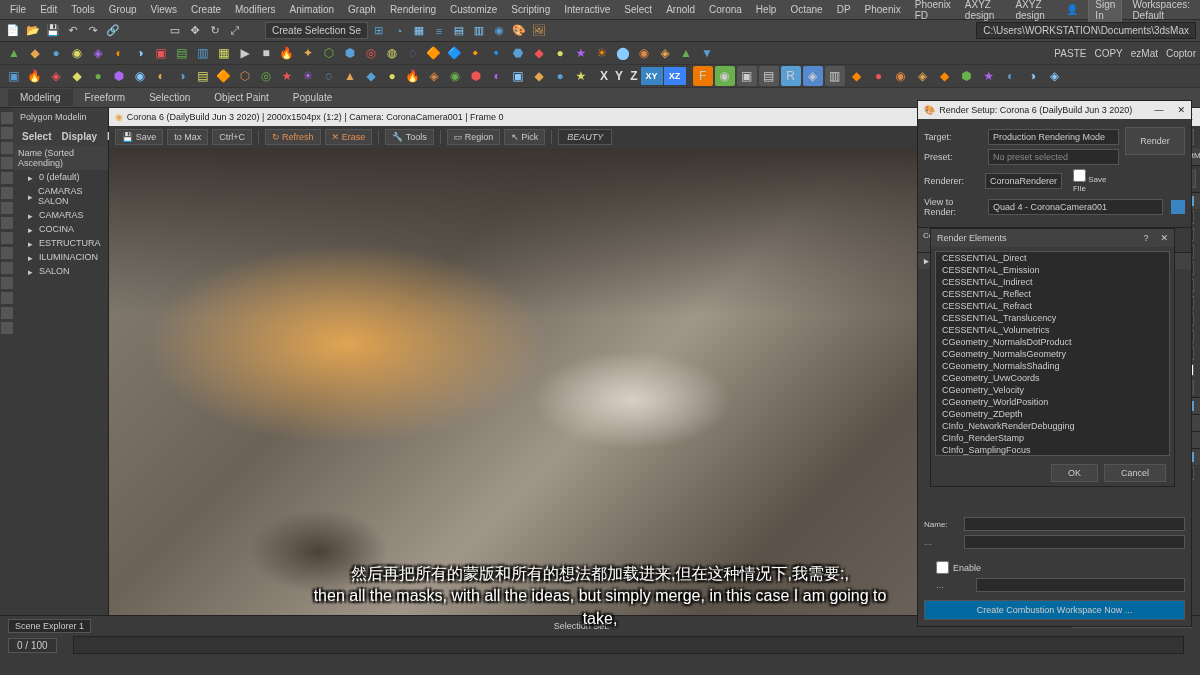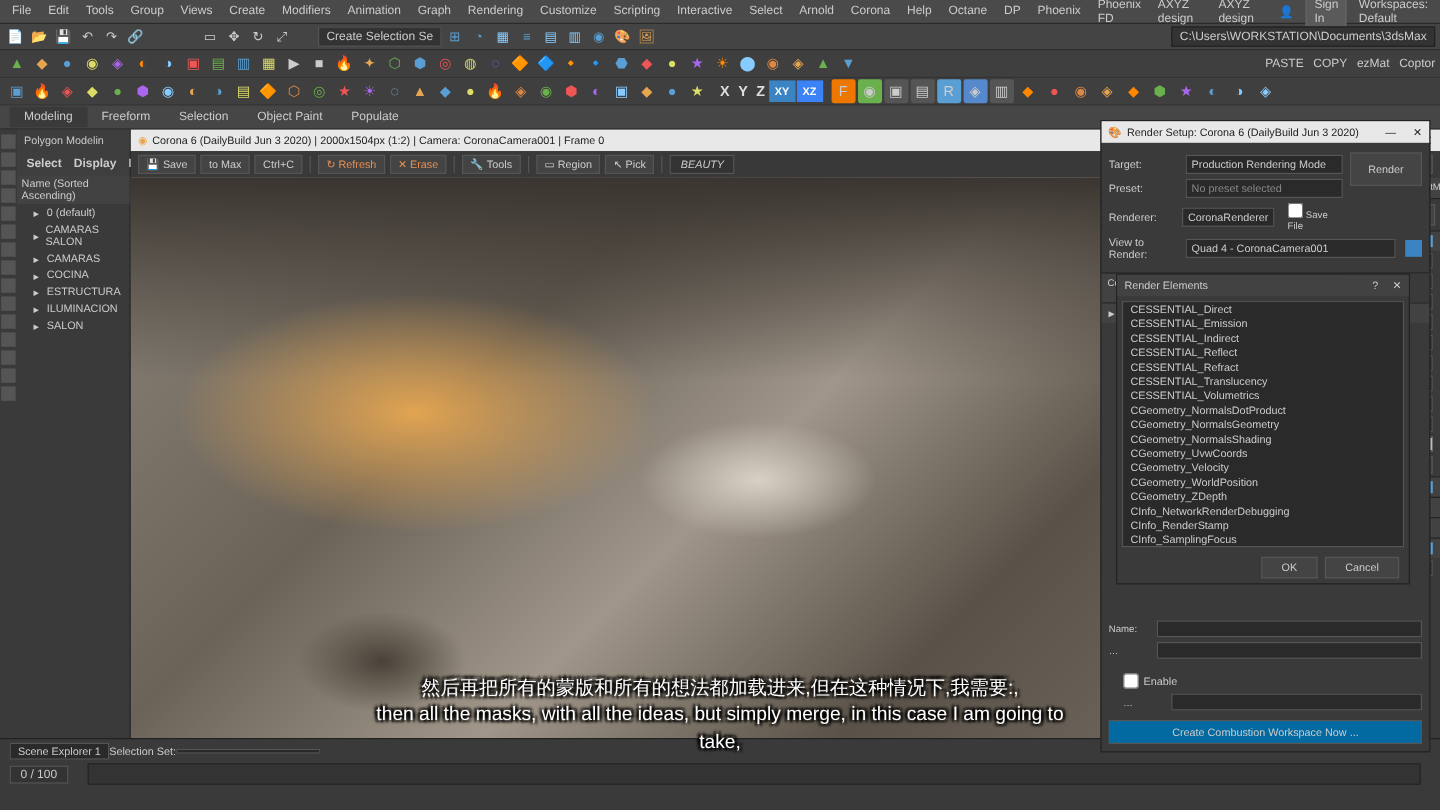--- a/index.html
+++ b/index.html
@@ -112,21 +112,21 @@
     .rs-section { margin-top: 8px; }
     .rs-section-head { font-size: 9px; padding: 2px 0; }
     .rs-chkrow { display: flex; align-items: center; gap: 4px; padding: 2px 12px; }
     .rs-bigbtn { width: 100%; background: #0369a1; border: 1px solid #555; padding: 4px; font-size: 9px; text-align: center; margin-top: 6px; }
     
     .extra-rpanel { position: absolute; right: 8px; bottom: 40px; width: 160px; font-size: 9px; }
     .extra-rpanel .chkrow { display: flex; gap: 4px; padding: 1px 0; }
     
     
     .bottom { position: absolute; bottom: 0; left: 0; right: 0; height: 60px; background: #3a3a3a; border-top: 1px solid #222; }
-    .timeline { height: 20px; display: flex; align-items: center; padding: 0 8px; gap: 0; font-size: 9px; }
+    .timeline { height: 20px; display: flex; align-items: center; padding: 0 8px; gap: 0; font-size: 9px; justify-content: space-between; }
     .time-ruler { height: 18px; background: linear-gradient(90deg, #333 0%, #333 100%); border: 1px solid #222; margin: 0 8px; position: relative; }
     .status-box { background: #2a2a2a; border: 1px solid #555; padding: 1px 6px; }
     
     
     .subtitle { position: absolute; bottom: 45px; left: 50%; transform: translateX(-50%); text-align: center; z-index: 20; pointer-events: none; }
     .subtitle div { color: #fff; font-size: 16px; text-shadow: 2px 2px 2px #000, -2px -2px 2px #000, 2px -2px 2px #000, -2px 2px 2px #000; line-height: 1.4; }
     
     
     .re-list::-webkit-scrollbar { width: 10px; }
     .re-list::-webkit-scrollbar-track { background: #333; }

